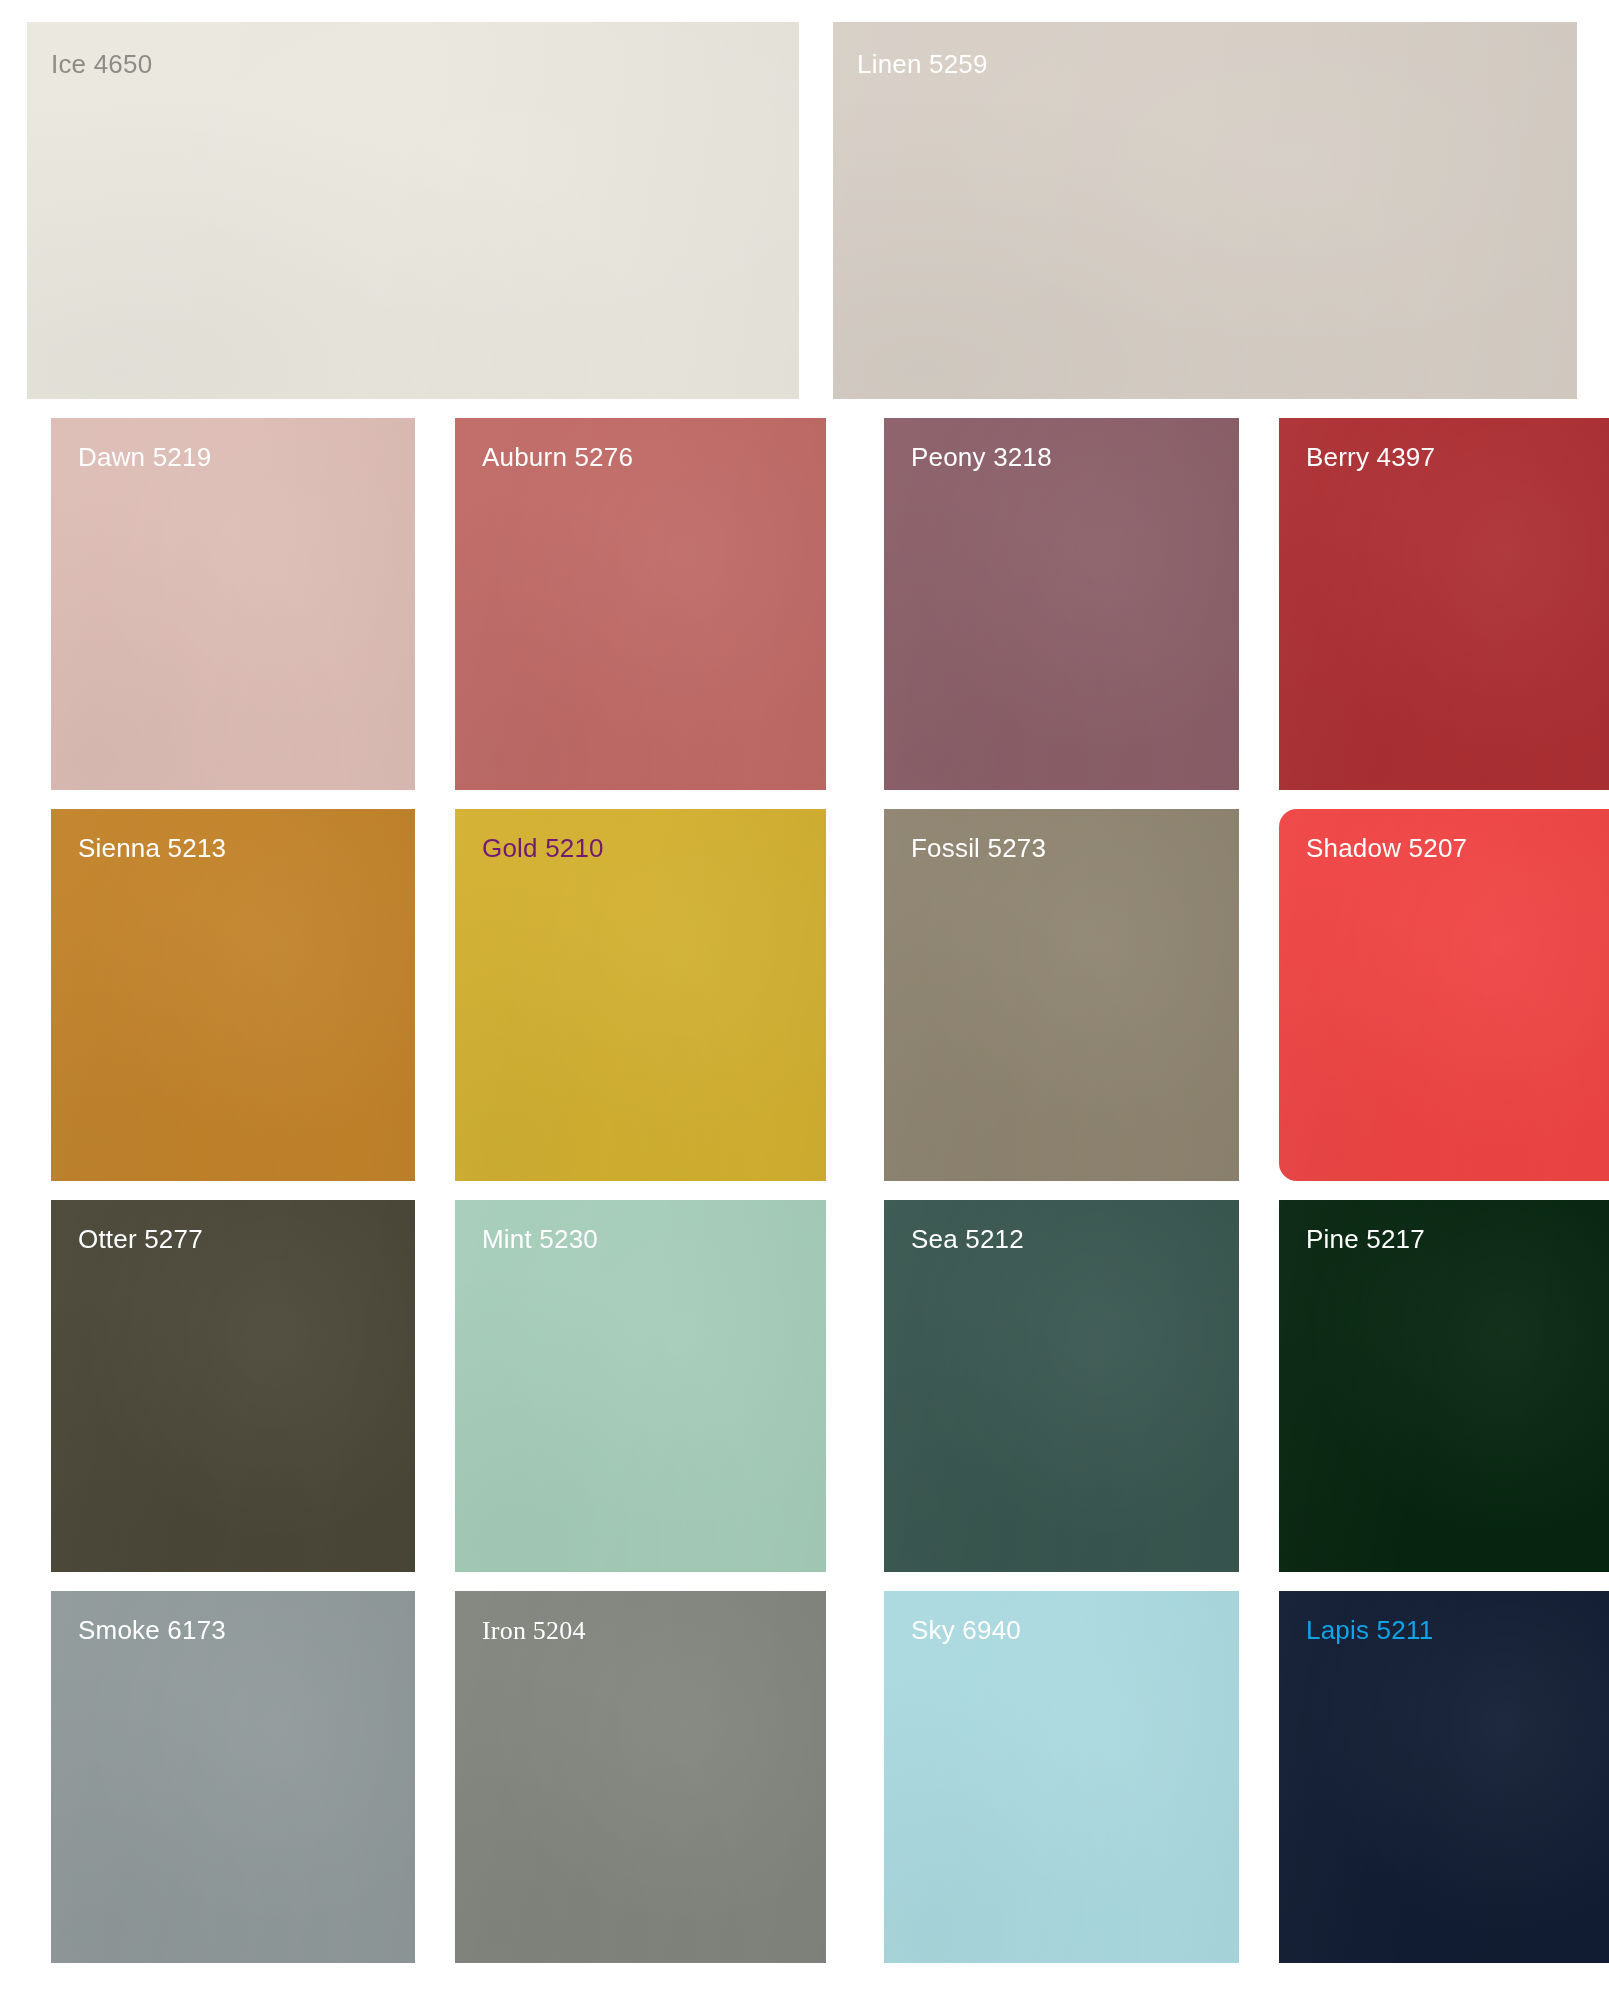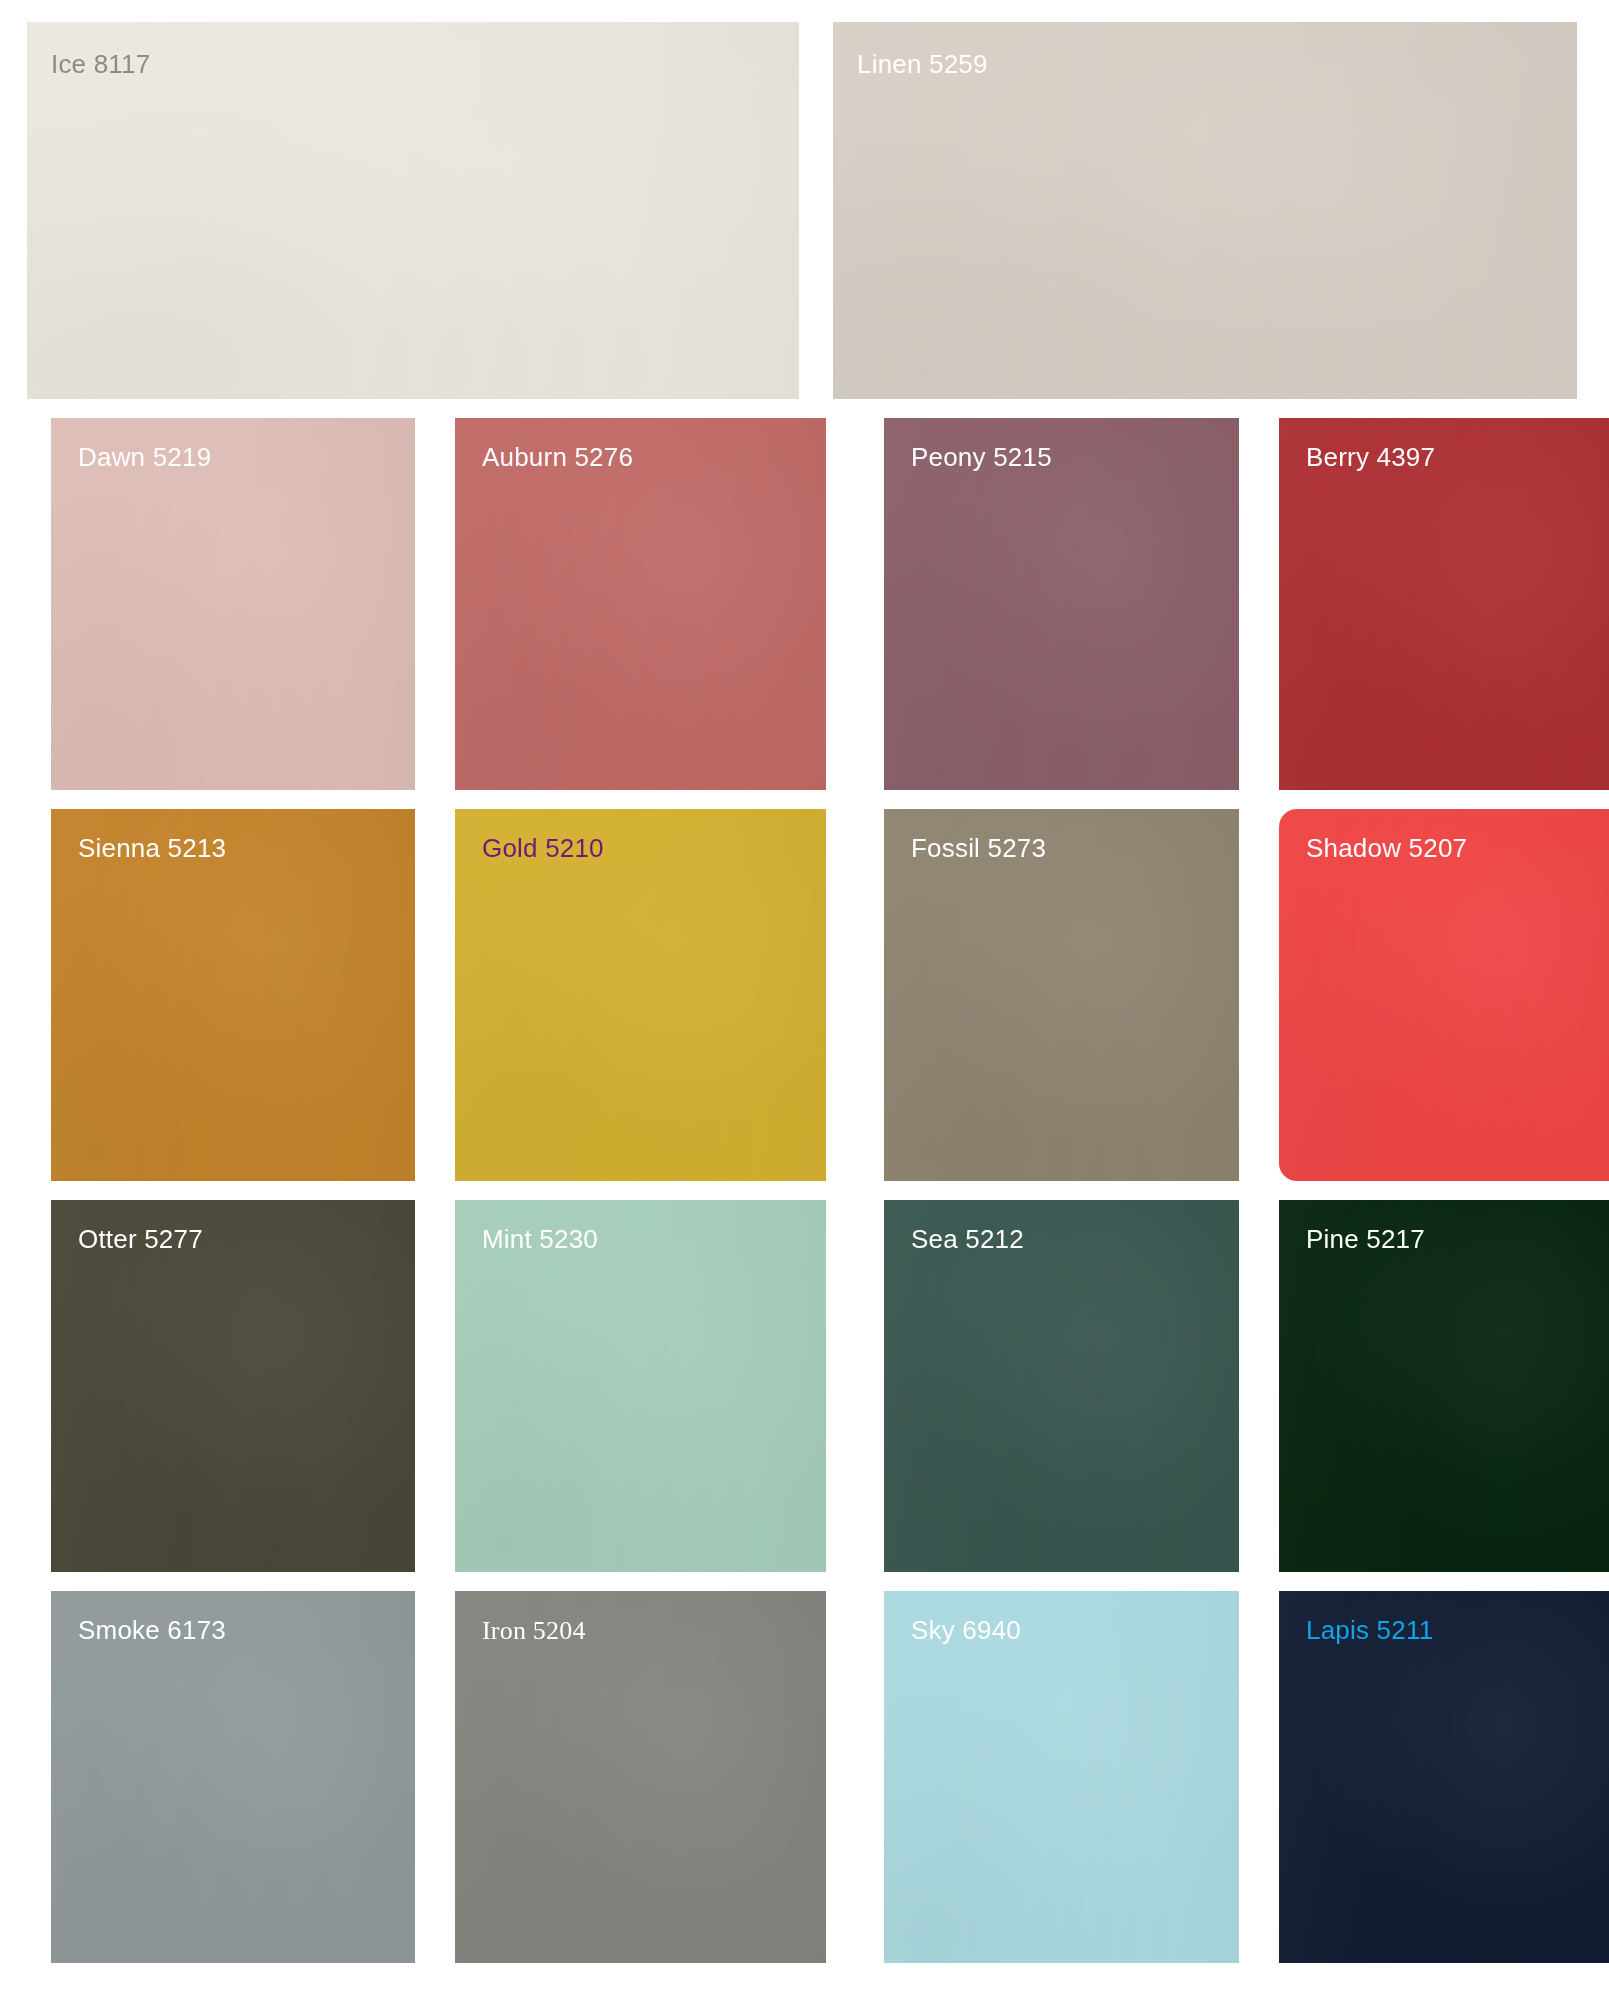--- a/index.html
+++ b/index.html
@@ -96,36 +96,36 @@
     top: 27px;
   }
 </style>
 </head>
 <body style="background: rgb(255, 255, 255);">
 
 <div id="palette" style="background: rgb(255, 255, 255);">
 
   <div class="swatch-row row-hero">
     <div class="swatch hero-a" style="background-color: rgb(234, 232, 222);">
-      <span class="swatch-label" style="color: rgb(141, 140, 132);">Ice 8117</span>
+      <span class="swatch-label" style="color: rgb(141, 140, 132);">Ice 4650</span>
     </div>
     <div class="swatch hero-b" style="background-color: rgb(215, 207, 198);">
       <span class="swatch-label" style="color: rgb(255, 255, 255);">Linen 5259</span>
     </div>
   </div>
 
   <div class="swatch-row row-quad">
     <div class="swatch c1" style="background-color: rgb(221, 189, 181);">
       <span class="swatch-label" style="color: rgb(255, 255, 255);">Dawn 5219</span>
     </div>
     <div class="swatch c2" style="background-color: rgb(192, 106, 103);">
       <span class="swatch-label" style="color: rgb(255, 255, 255);">Auburn 5276</span>
     </div>
     <div class="swatch c3" style="background-color: rgb(139, 95, 105);">
-      <span class="swatch-label" style="color: rgb(255, 255, 255);">Peony 5215</span>
+      <span class="swatch-label" style="color: rgb(255, 255, 255);">Peony 3218</span>
     </div>
     <div class="swatch c4" style="background-color: rgb(172, 47, 51);">
       <span class="swatch-label" style="color: rgb(255, 255, 255);">Berry 4397</span>
     </div>
   </div>
 
   <div class="swatch-row row-quad">
     <div class="swatch c1" style="background-color: rgb(194, 131, 42);">
       <span class="swatch-label" style="color: rgb(255, 255, 255);">Sienna 5213</span>
     </div>

